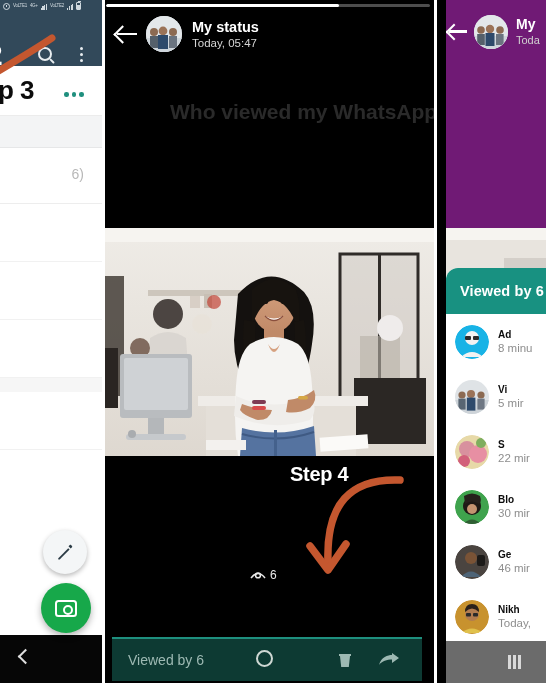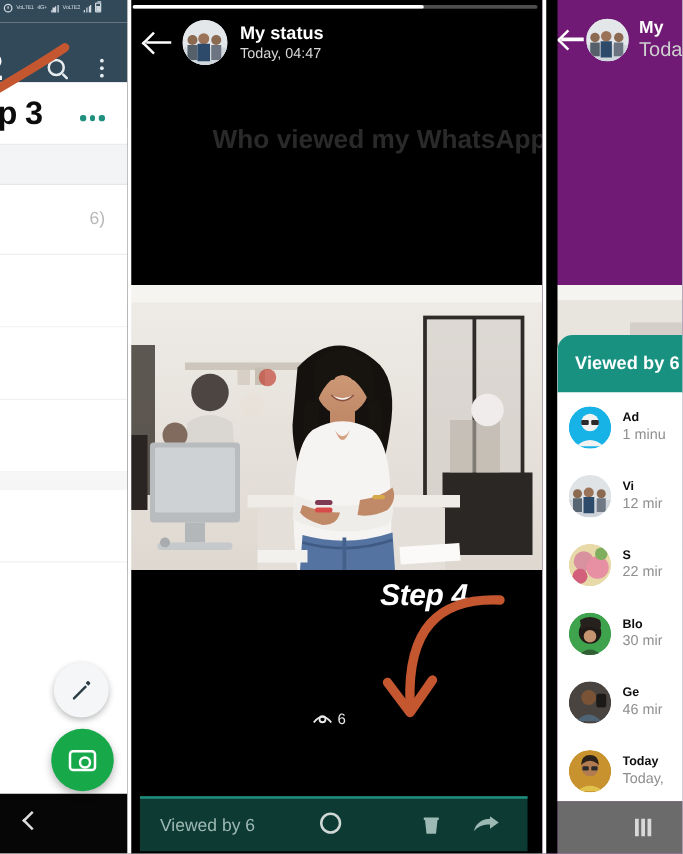--- a/index.html
+++ b/index.html
@@ -88,22 +88,22 @@
   .m-name { font-size:14.5px; font-weight:700; }
   .m-time { font-size:11.5px; color:#d6d6d6; }
 
   .m-watermark { position:absolute; left:0; top:100px; width:100%; text-align:center;
      color:#2a2a2a; pointer-events:none; }
   .m-wm1 { font-size:21px; font-weight:700; white-space:nowrap; margin-left:68px; }
   .m-wm2 { font-size:21px; font-weight:600; margin-top:12px; margin-left:24px; }
 
   .m-photo { position:absolute; left:0; top:228px; width:332px; height:228px;
      overflow:hidden; background:#1a1a1a; }
-  .m-step4 { position:absolute; left:202px; top:463px; font-size:24px; font-weight:700;
-     color:#ffffff; letter-spacing:-0.3px;font-style:italic; }
+  .m-step4 { position:absolute; left:188px; top:463px; font-size:20px; font-weight:700;
+     color:#ffffff; letter-spacing:-0.3px; }
   .m-arrow { position:absolute; left:190px; top:470px; width:120px; height:110px; }
   .m-eye { position:absolute; left:148px; top:568px; display:flex; align-items:center; gap:4px;
      color:#e8e8e8; font-size:12px; }
 
   .m-bottombar { position:absolute; left:10px; right:12px; bottom:2px; height:44px;
      background:#0d3a33; border-top:2px solid #1e8f7e; display:flex; align-items:center; }
   .m-bb-label { margin-left:16px; color:#9db9b3; font-size:14px; font-weight:500; }
   .m-bb-actions { margin-left:auto; display:flex; align-items:center; gap:26px; margin-right:24px; }
   .m-nav-overlay { position:absolute; left:0; right:0; bottom:0; height:46px;
      display:flex; align-items:center; pointer-events:none; }
@@ -118,21 +118,21 @@
   .r-header { position:absolute; left:0; top:8px; width:100%; height:48px;
      display:flex; align-items:center; }
   .r-back { width:28px; position:relative; height:20px; margin-left:12px; }
   .r-back::before{content:"";position:absolute;left:2px;top:4px;width:10px;height:10px;
      border-left:2.2px solid #fff;border-top:2.2px solid #fff;transform:rotate(-45deg);}
   .r-back::after{content:"";position:absolute;left:3px;top:8.4px;width:18px;height:2.2px;background:#fff;}
   .r-avatar { width:34px; height:34px; border-radius:50%; overflow:hidden; background:#cfd6dc;
      flex:0 0 34px; }
   .r-meta { margin-left:8px; color:#fff; line-height:1.25; white-space:nowrap; }
   .r-name { font-size:14px; font-weight:700; }
-  .r-time { font-size:16px; color:#d0d0d0; }
+  .r-time { font-size:11px; color:#d0d0d0; }
 
   .r-photo { position:absolute; left:0; top:228px; width:112px; height:228px; overflow:hidden; }
   .r-sheet { position:absolute; left:12px; top:268px; width:120px; bottom:42px;
      background:#ffffff; border-top-left-radius:12px; overflow:hidden; }
   .r-sheet-head { height:46px; background:#189181; color:#fff; display:flex; align-items:center;
      padding-left:14px; font-size:14.5px; font-weight:700; letter-spacing:0.1px; }
   .r-list { background:#fff; }
   .r-item { height:55px; display:flex; align-items:center; padding-left:9px; }
   .r-item-av { width:34px; height:34px; border-radius:50%; flex:0 0 34px; overflow:hidden;
      position:relative; }
@@ -252,21 +252,21 @@
           <circle cx="8" cy="16" r="4" fill="#8c6a52"></circle>
             <rect x="4" y="20" width="8" height="12" fill="#55606b"></rect>
           <circle cx="17" cy="15" r="4.4" fill="#9b7358"></circle>
             <rect x="12" y="19" width="10" height="14" fill="#2e4a6b"></rect>
           <circle cx="27" cy="16" r="4" fill="#8c6a52"></circle>
             <rect x="23" y="20" width="8" height="12" fill="#6b7480"></rect>
         </svg>
       </div>
       <div class="m-meta">
         <div class="m-name">My status</div>
-        <div class="m-time">Today, 04:47</div>
+        <div class="m-time">Today, 05:47</div>
       </div>
     </div>
 
     <div class="m-watermark">
       <div class="m-wm1">Who viewed my WhatsApp St</div>
     </div>
 
     <div class="m-photo">
       <svg viewBox="0 0 332 228" width="332" height="228" preserveAspectRatio="none">
         <defs>
@@ -438,37 +438,37 @@
           <div class="r-item">
             <div class="r-item-av"><svg viewBox="0 0 34 34" width="34" height="34">
                 <circle cx="17" cy="17" r="17" fill="#18b3e6"></circle>
         <circle cx="17" cy="13" r="7" fill="#f2f2f2"></circle>
                 <path d="M6 32 q11 -10 22 0 z" fill="#f2f2f2"></path>
         <rect x="10" y="11" width="6" height="4" rx="1" fill="#2b2b2b"></rect>
         <rect x="18" y="11" width="6" height="4" rx="1" fill="#2b2b2b"></rect>
               </svg></div>
             <div class="r-item-txt">
               <div class="r-item-name">Ad</div>
-              <div class="r-item-sub">1 minu</div>
+              <div class="r-item-sub">8 minu</div>
             </div>
           </div>
           <div class="r-item">
             <div class="r-item-av"><svg viewBox="0 0 34 34" width="34" height="34">
                 <rect width="34" height="34" fill="#dfe3e6"></rect>
         <rect y="20" width="34" height="14" fill="#cdd3d8"></rect>
         <circle cx="7" cy="15" r="3.6" fill="#8c6a52"></circle>
                 <rect x="3.4" y="18.6" width="7.2" height="11" fill="#586572"></rect>
         <circle cx="16" cy="14" r="4" fill="#9b7358"></circle>
                 <rect x="11.8" y="17.6" width="8.6" height="13" fill="#2e4a6b"></rect>
         <circle cx="26" cy="15" r="3.6" fill="#8c6a52"></circle>
                 <rect x="22.4" y="18.6" width="7.2" height="11" fill="#6f7884"></rect>
               </svg></div>
             <div class="r-item-txt">
               <div class="r-item-name">Vi</div>
-              <div class="r-item-sub">12 mir</div>
+              <div class="r-item-sub">5 mir</div>
             </div>
           </div>
           <div class="r-item">
             <div class="r-item-av"><svg viewBox="0 0 34 34" width="34" height="34">
                 <circle cx="17" cy="17" r="17" fill="#e7d9a8"></circle>
         <circle cx="12" cy="14" r="8" fill="#d8919e"></circle>
                 <circle cx="23" cy="19" r="9" fill="#e78fa3"></circle>
         <circle cx="9" cy="26" r="6" fill="#d2607a"></circle>
                 <circle cx="26" cy="8" r="5" fill="#7fae5e"></circle>
               </svg></div>
@@ -505,21 +505,21 @@
           <div class="r-item">
             <div class="r-item-av"><svg viewBox="0 0 34 34" width="34" height="34">
                 <circle cx="17" cy="17" r="17" fill="#c8922e"></circle>
         <circle cx="17" cy="14" r="7" fill="#b27c50"></circle>
                 <path d="M10 12 q7 -7 14 0 q0 -8 -7 -8 q-7 0 -7 8 z" fill="#2a211a"></path>
         <rect x="11" y="13" width="5" height="3.4" rx="1" fill="#2a2a2a"></rect>
         <rect x="18" y="13" width="5" height="3.4" rx="1" fill="#2a2a2a"></rect>
         <path d="M6 33 q11 -9 22 0 z" fill="#e0c14c"></path>
               </svg></div>
             <div class="r-item-txt">
-              <div class="r-item-name">Today</div>
+              <div class="r-item-name">Nikh</div>
               <div class="r-item-sub">Today,</div>
             </div>
           </div>
         </div>
     </div>
 
     <div class="r-navbar">
       <div class="r-recents">
         <i></i>
           <i></i>

